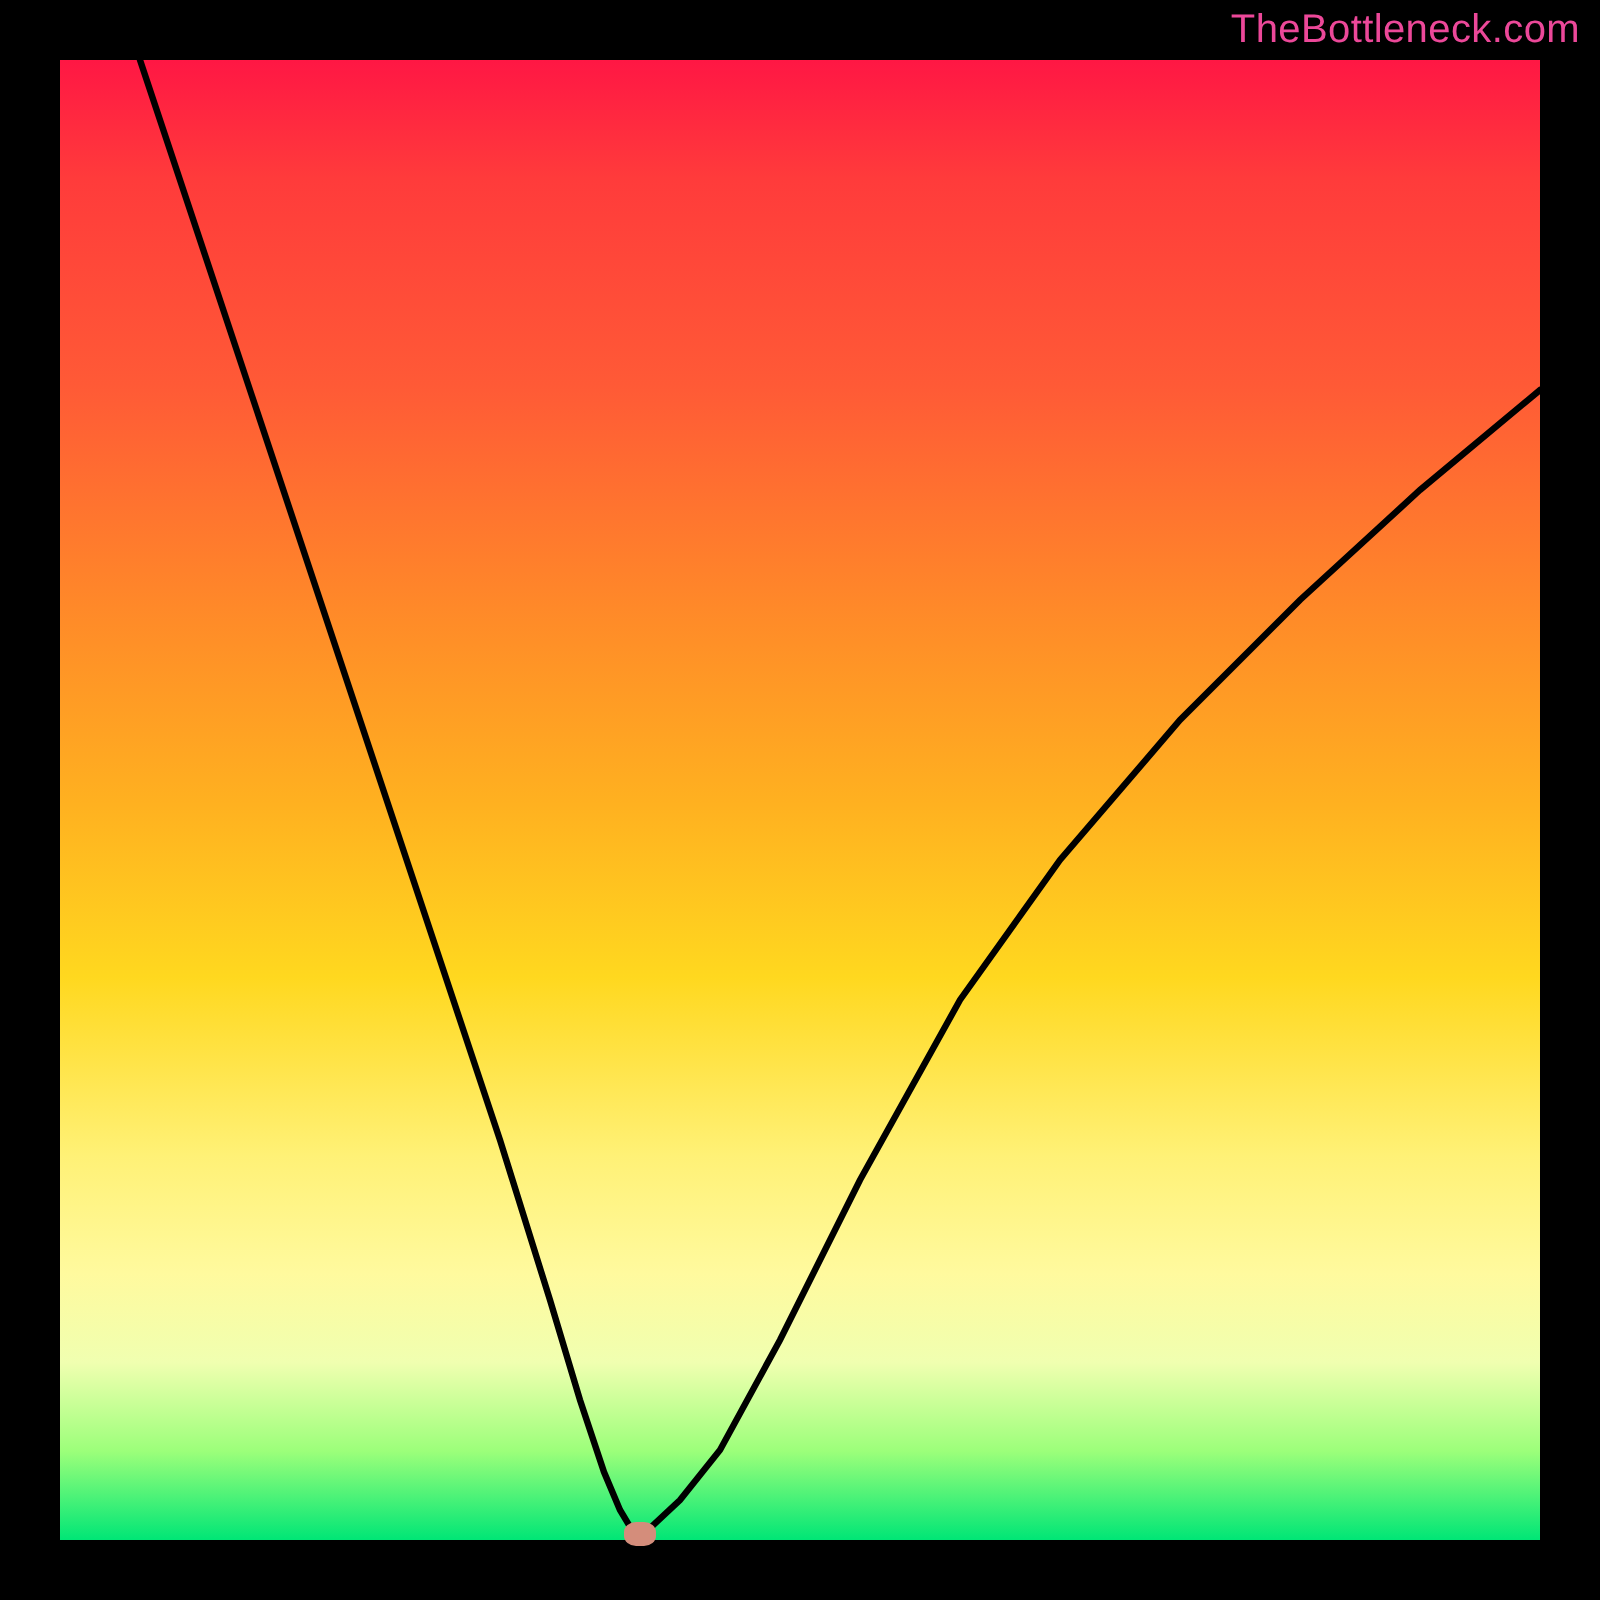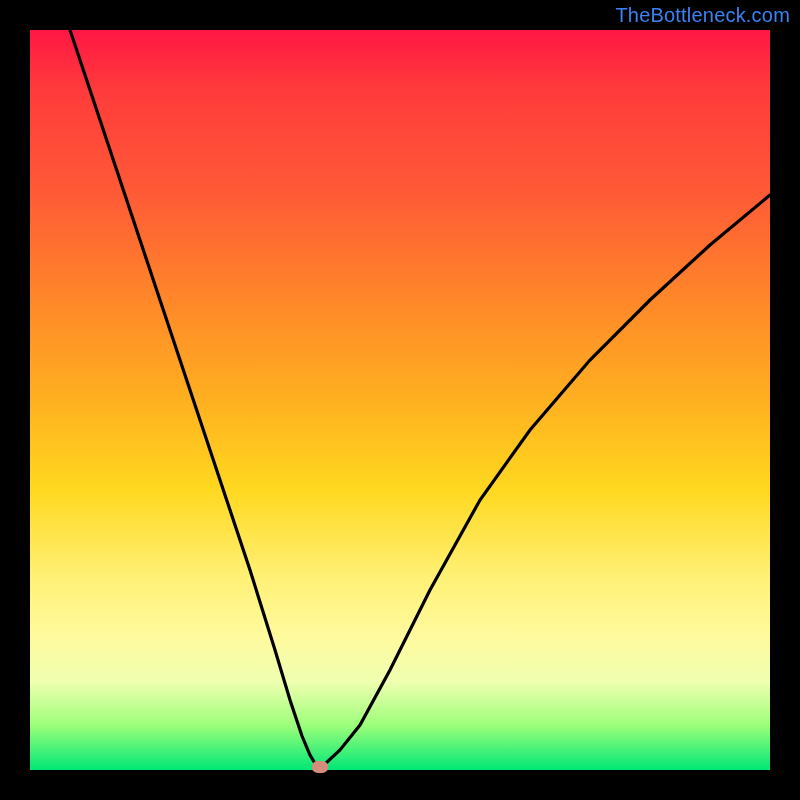--- a/index.html
+++ b/index.html
@@ -52,21 +52,21 @@
     width: 16px;
     height: 12px;
     border-radius: 6px / 5px;
     background: #d48d7b;
     transform: translate(-50%, -50%);
   }
   .watermark {
     position: absolute;
     top: 4px;
     right: 10px;
-    color: #3b82f6;
+    color: #ec4899;
     font-size: 20px;
     letter-spacing: 0.2px;
     user-select: none;
   }
 </style>
 </head>
 <body>
 
 <div class="frame">
 

